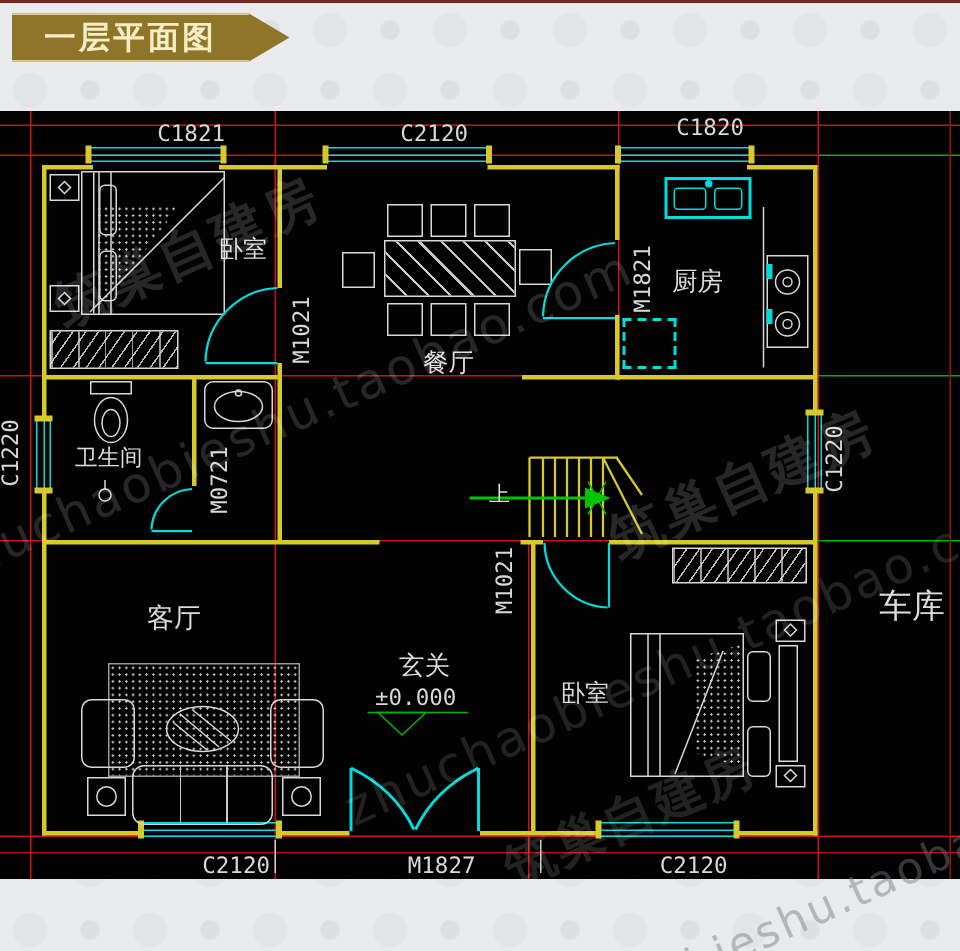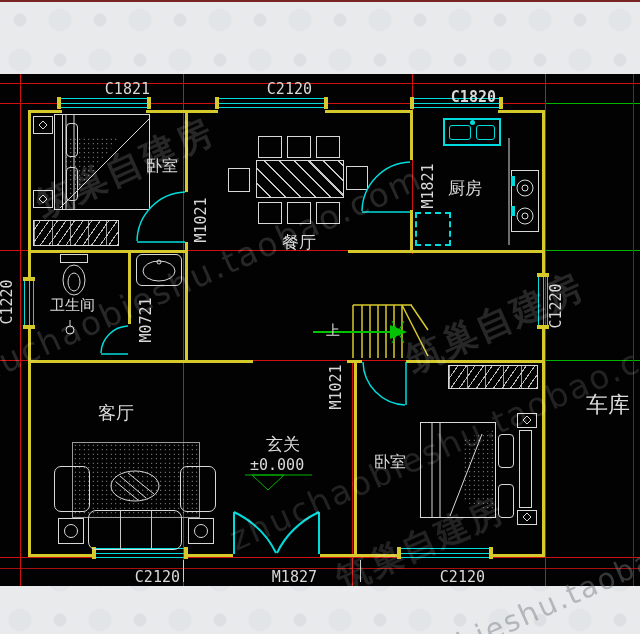--- a/index.html
+++ b/index.html
@@ -45,20 +45,23 @@
     color:rgba(255,255,255,0.15);font-weight:bold;letter-spacing:2px;}
   .wm-dark{color:rgba(115,120,126,0.45);}
   .overlay{position:absolute;left:0;top:0;pointer-events:none;}
   .tick{position:absolute;background:#cccccc;width:1px;height:22px;}
 </style>
 </head>
 <body>
 
 <div class="page">
   <div class="topline"></div>
+  <div class="banner">
+    <span>一层平面图</span>
+  </div>
 
   <div class="plan">
 
     <div class="gh" style="left:0;top:9px;width:640px;height:1px;"></div>
     <div class="gh" style="left:0;top:29px;width:545px;height:1px;"></div>
     <div class="gh green" style="left:545px;top:29px;width:95px;height:1px;"></div>
     <div class="gh" style="left:0;top:176px;width:545px;height:1px;"></div>
     <div class="gh green" style="left:545px;top:176px;width:95px;height:1px;"></div>
     <div class="gh" style="left:0;top:286px;width:543px;height:1px;"></div>
     <div class="gh green" style="left:543px;top:286px;width:97px;height:1px;"></div>
@@ -196,21 +199,21 @@
         <path d="M150,44 L60,134"></path>
         <path d="M66,40 V136 M74,40 V136"></path>
         <path d="M482,360 L450,442"></path>
         <path d="M432,348 V444 M440,348 V444"></path>
         <path d="M43,47 l4,4 -4,4 -4,-4 Z M43,121 l4,4 -4,4 -4,-4 Z M527,342 l4,4 -4,4 -4,-4 Z M527,439 l4,4 -4,4 -4,-4 Z"></path>
       </g>
     </svg>
 
     <div class="dim" style="left:70px;top:8px;width:80px;">C1821</div>
     <div class="dim" style="left:232px;top:8px;width:80px;">C2120</div>
-    <div class="dim" style="left:416px;top:16px;width:80px;font-weight:bold;">C1820</div>
+    <div class="dim" style="left:416px;top:4px;width:80px;">C1820</div>
     <div class="dim" style="left:100px;top:496px;width:80px;">C2120</div>
     <div class="dim" style="left:237px;top:496px;width:80px;">M1827</div>
     <div class="dim" style="left:405px;top:496px;width:80px;">C2120</div>
     <div class="dim vtext" style="left:-22px;top:220px;">C1220</div>
     <div class="dim vtext" style="left:527px;top:224px;">C1220</div>
     <div class="dim vtext" style="left:172px;top:138px;">M1021</div>
     <div class="dim vtext" style="left:399px;top:104px;">M1821</div>
     <div class="dim vtext" style="left:117px;top:238px;">M0721</div>
     <div class="dim vtext" style="left:307px;top:305px;">M1021</div>
     <div class="tick" style="left:183px;top:486px;"></div>

